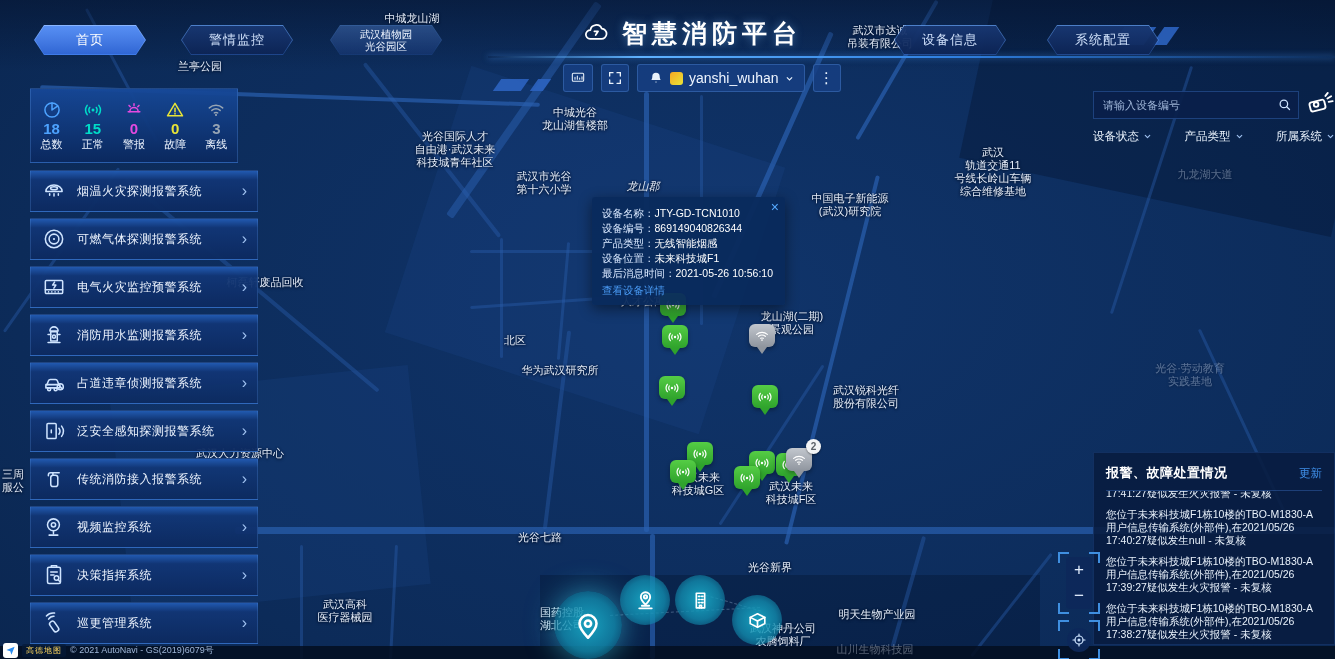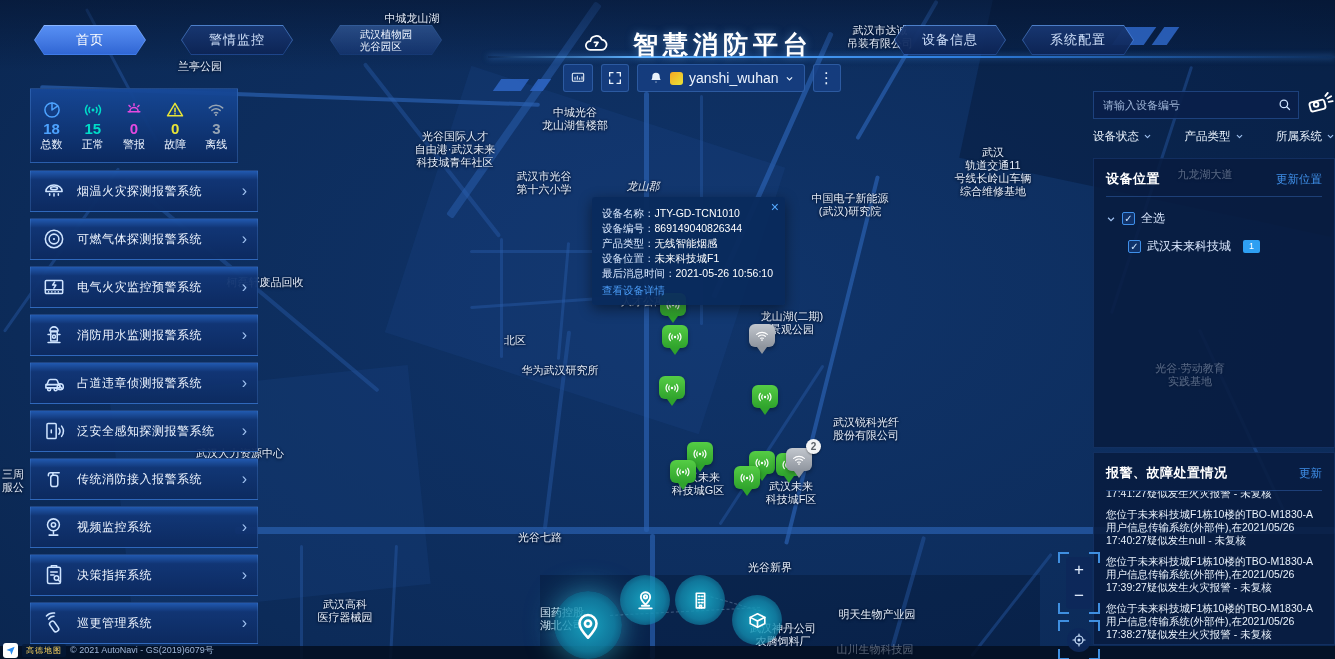--- a/index.html
+++ b/index.html
@@ -35,30 +35,30 @@
   
   #title-line{position:absolute;left:488px;top:56px;width:847px;height:2px;z-index:9;
       background:linear-gradient(90deg,rgba(90,170,255,0),#5fb2ff 18%,#2f7fe0 55%,rgba(47,127,224,.15));box-shadow:0 0 6px rgba(80,160,255,.6)}
   .stripe{position:absolute;background:#2c63c0;transform:skewX(-35deg);z-index:9;opacity:.9}
   .nav-btn{position:absolute;top:25px;width:112px;height:30px;z-index:60;cursor:pointer;
       clip-path:polygon(10px 0,calc(100% - 10px) 0,100% 50%,calc(100% - 10px) 100%,10px 100%,0 50%);
       background:linear-gradient(180deg,rgba(100,160,245,.75),rgba(50,100,200,.45))}
   .nav-btn .in{position:absolute;inset:1px;display:flex;align-items:center;justify-content:center;
       clip-path:polygon(9px 0,calc(100% - 9px) 0,100% 50%,calc(100% - 9px) 100%,9px 100%,0 50%);
       background:linear-gradient(180deg,rgba(16,44,100,.88),rgba(10,32,78,.88))}
-  .nav-btn .nav-label{font-size:13px;color:#cfe0fa;letter-spacing:1px;white-space:pre-line;line-height:14px}
+  .nav-btn .nav-label{font-size:13px;color:#cfe0fa;letter-spacing:1px;white-space:pre-line;text-align:center;line-height:14px}
   .nav-btn.active{background:linear-gradient(180deg,#8ab6ff,#3d7ae8);box-shadow:0 0 12px rgba(80,150,255,.8)}
   .nav-btn.active .in{background:linear-gradient(180deg,rgba(70,130,240,.75),rgba(40,90,200,.65))}
   .nav-btn.active .nav-label{color:#fff}
   .nav-btn.ghost{background:linear-gradient(180deg,rgba(100,160,245,.45),rgba(50,100,200,.25))}
   .nav-btn.ghost .in{background:rgba(10,32,78,.25)}
   .nav-btn.ghost .nav-label{font-size:10.5px;color:#eef5ff;letter-spacing:0;line-height:12px}
   #brand{position:absolute;left:580px;top:16px;z-index:60;display:flex;align-items:center;gap:9px}
   #brand svg{width:32px;height:26px;color:#fff}
-  #page-title{font-size:25px;font-weight:bold;color:#fff;letter-spacing:5px;margin:12px;text-shadow:0 0 8px rgba(120,190,255,.5)}
+  #page-title{font-size:25px;font-weight:bold;color:#fff;letter-spacing:5px;margin:1px;text-shadow:0 0 8px rgba(120,190,255,.5)}
   
   #toolbar{position:absolute;top:64px;left:563px;display:flex;gap:8px;z-index:50}
   .tbtn{height:28px;min-width:28px;background:rgba(22,62,130,.85);border:1px solid rgba(90,150,230,.35);
         border-radius:3px;display:flex;align-items:center;justify-content:center;color:#e8f1fb;cursor:pointer;box-sizing:border-box}
   .tbtn svg{width:16px;height:16px}
   #user-group{padding:0 10px;gap:6px}
   #avatar{width:13px;height:13px;border-radius:3px;background:linear-gradient(135deg,#f5a623,#e8e437);flex:none}
   #user-name{font-size:14px;color:#eef5ff}
   #more-btn{width:22px;font-size:15px;letter-spacing:0}
   
@@ -197,21 +197,21 @@
 第十六小学</div>
       <div class="map-label" style="left: 643px; top: 180px; font-style: italic;">龙山郡</div>
       <div class="map-label" style="left: 850px; top: 192px;">中国电子新能源
 (武汉)研究院</div>
       <div class="map-label" style="left: 265px; top: 276px;">柯磊轩废品回收</div>
       <div class="map-label" style="left: 515px; top: 334px;">北区</div>
       <div class="map-label" style="left: 560px; top: 364px;">华为武汉研究所</div>
       <div class="map-label" style="left: 643px; top: 296px; font-family: Liberation Mono, monospace;">人才公寓</div>
       <div class="map-label" style="left: 792px; top: 310px;">龙山湖(二期)
 景观公园</div>
-      <div class="map-label" style="left: 866px; top: 416px;">武汉锐科光纤
+      <div class="map-label" style="left: 866px; top: 384px;">武汉锐科光纤
 股份有限公司</div>
       <div class="map-label" style="left: 698px; top: 471px;">武汉未来
 科技城G区</div>
       <div class="map-label" style="left: 791px; top: 480px;">武汉未来
 科技城F区</div>
       <div class="map-label" style="left: 540px; top: 531px;">光谷七路</div>
       <div class="map-label" style="left: 770px; top: 561px;">光谷新界</div>
       <div class="map-label" style="left: 783px; top: 622px;">武汉神丹公司
 农腾饲料厂</div>
       <div class="map-label" style="left: 877px; top: 608px;">明天生物产业园</div>
@@ -345,21 +345,21 @@
         <div class="in">
           <span class="nav-label">武汉植物园
 光谷园区</span>
         </div>
       </div>
       <div class="nav-btn" style="left: 894px;">
         <div class="in">
           <span class="nav-label">设备信息</span>
         </div>
       </div>
-      <div class="nav-btn" style="left: 1022px;">
+      <div class="nav-btn" style="left: 1047px;">
         <div class="in">
           <span class="nav-label">系统配置</span>
         </div>
       </div>
     </div>
   <div id="brand">
     <svg viewBox="0 0 24 24" fill="none" stroke="currentColor" stroke-width="1.6" stroke-linecap="round" stroke-linejoin="round">
       <path d="M6.5 16.5a4 4 0 0 1 .3-8A5.5 5.5 0 0 1 17.3 7a4.5 4.5 0 0 1-.6 9.5Z"></path>
       <path d="M10.5 9.5h3.4l-2.2 3.4"></path>
     </svg>
@@ -595,40 +595,20 @@
       <div class="filter">
         <span>所属系统</span>
         <span style="width: 9px; height: 9px; color: rgb(159, 193, 240); display: inline-flex;">
           <svg viewBox="0 0 24 24" fill="none" stroke="currentColor" stroke-width="3" stroke-linecap="round" stroke-linejoin="round">
             <path d="M6 9l6 6 6-6"></path>
           </svg>
         </span>
       </div>
     </div>
 
-  <section class="rpanel" id="loc-panel">
-    <div class="rp-head">
-      <span class="rp-title">设备位置</span>
-      <span class="rp-action">更新位置</span>
-    </div>
-    <div class="tree">
-      <div class="tree-row">
-        <svg class="tw" viewBox="0 0 24 24" fill="none" stroke="currentColor" stroke-width="3">
-            <path d="M5 9l7 7 7-7"></path>
-          </svg>
-        <span class="cbx"></span>
-        <span>全选</span>
-      </div>
-      <div class="tree-row child">
-        <span class="cbx"></span>
-        <span>武汉未来科技城</span>
-        <span class="nbadge">1</span>
-      </div>
-    </div>
-  </section>
 
   <section class="rpanel" id="alerts-panel">
     <div class="rp-head">
       <span class="rp-title">报警、故障处置情况</span>
       <span class="rp-action">更新</span>
     </div>
     <div id="alert-list">
         <div class="alert-item">您位于未来科技城F1栋10楼的TBO-M1830-A用户信息传输系统(外部件),在2021/05/26 17:41:27疑似发生火灾报警 - 未复核</div>
         <div class="alert-item">您位于未来科技城F1栋10楼的TBO-M1830-A用户信息传输系统(外部件),在2021/05/26 17:40:27疑似发生null - 未复核</div>
         <div class="alert-item">您位于未来科技城F1栋10楼的TBO-M1830-A用户信息传输系统(外部件),在2021/05/26 17:39:27疑似发生火灾报警 - 未复核</div>

